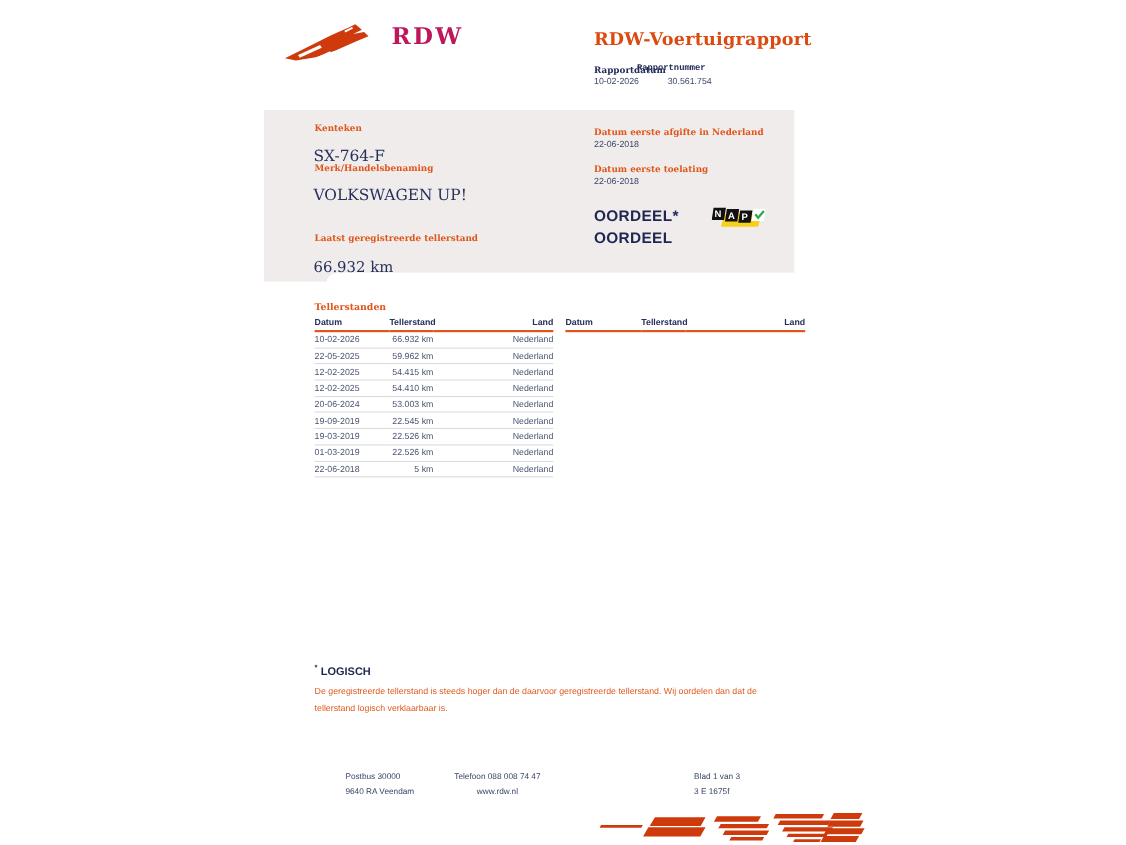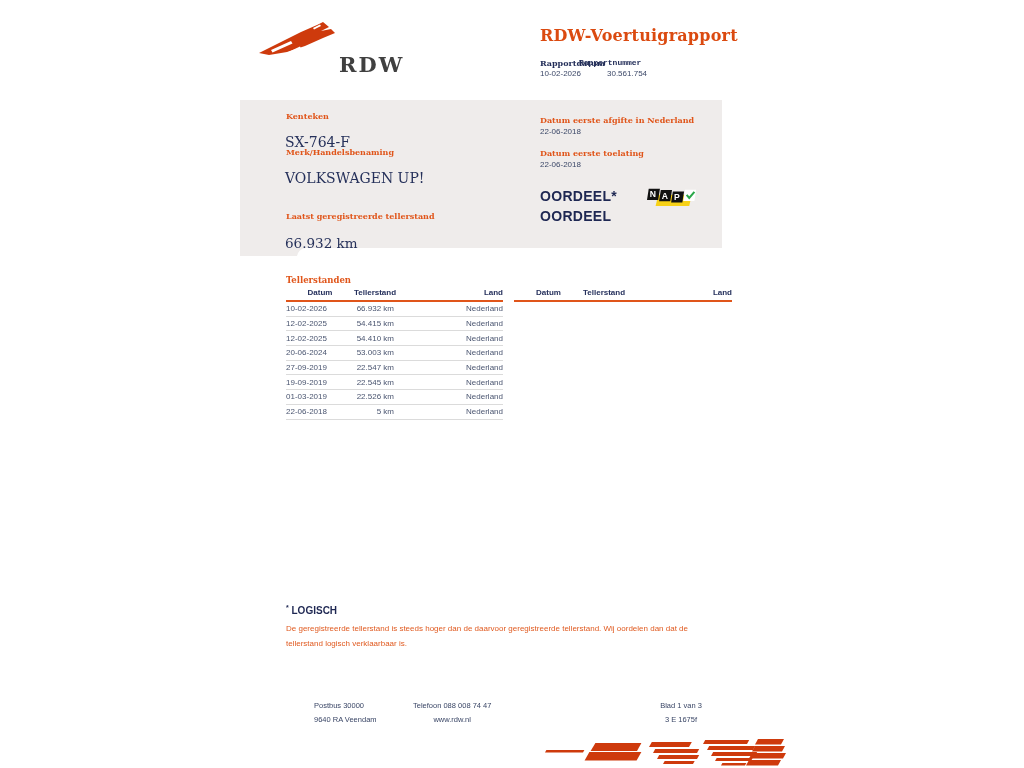--- a/index.html
+++ b/index.html
@@ -1,21 +1,21 @@
 <!DOCTYPE html>
 <html><head>
 <meta charset="utf-8">
 <style>
   html,body{margin:0;padding:0;background:#ffffff;}
   #page{position:relative;width:1024px;height:768px;background:#ffffff;overflow:hidden;
         font-family:"Liberation Sans",sans-serif;}
 
   
-  .wordmark{position:absolute;left:339px;top:20px;font-family:"DejaVu Serif",serif;
-            font-size:21px;font-weight:600;letter-spacing:2px;color:#404040;margin-top:32px;}
+  .wordmark{position:absolute;left:356px;top:20px;font-family:"DejaVu Serif",serif;
+            font-size:21px;font-weight:600;letter-spacing:2px;color:#be185d;}
   .doc-title{position:absolute;left:540px;top:26px;font-family:"DejaVu Serif",serif;
              font-size:16px;font-weight:bold;color:#DB4A10;letter-spacing:.2px;}
   .meta-label{position:absolute;top:58px;font-family:"DejaVu Serif",serif;
               font-size:8px;font-weight:bold;color:#222D58;}
   .meta-value{position:absolute;top:69px;font-size:8px;color:#3C4868;}
 
   
   .panel{position:absolute;left:240px;top:100px;width:482px;height:148px;background:#EFECEB;}
   .panel-tail{position:absolute;left:240px;top:248px;width:70px;height:8px;background:#EFECEB;}
   .panel-tail-mask{position:absolute;left:297px;top:248px;width:425px;height:9px;background:#ffffff;
@@ -27,39 +27,39 @@
   .fvalue-sm{position:absolute;font-size:8px;color:#3C4868;}
   .oordeel{position:absolute;left:540px;top:186px;font-size:14px;line-height:20px;
            font-weight:bold;color:#1E2752;letter-spacing:.3px;}
   .nap{position:absolute;left:647px;top:186px;}
 
   
   .section-title{position:absolute;left:286px;top:275px;font-family:"DejaVu Serif",serif;
                  font-size:8.5px;font-weight:bold;color:#E0551A;}
   table.otable{position:absolute;top:288px;border-collapse:collapse;table-layout:fixed;
                font-size:8px;color:#4A5570;}
-  .otable th{font-size:8px;font-weight:bold;color:#25305C;text-align:center;
+  .otable th{font-size:8px;font-weight:bold;color:#25305C;text-align:left;
              border-bottom:2px solid #E0551A;padding:0 0 3px 0;}
   .otable th.r{text-align:right;}
   .otable td{border-bottom:1px solid #DBDBDB;height:13.7px;padding:0;vertical-align:middle;}
   .otable td.r{text-align:right;}
   #table-left{left:286px;width:217px;}
   #table-right{left:514px;width:218px;}
 
   
   .fn-title{position:absolute;left:286px;top:604px;font-size:10px;font-weight:bold;color:#1E2752;}
   .fn-title sup{font-size:7px;}
   .fn-text{position:absolute;left:286px;top:621px;width:424px;font-size:8px;
            line-height:15px;color:#E05A20;}
 
   
   .ft{position:absolute;font-size:7.5px;line-height:14px;color:#3A4666;}
   #ft-left{left:286px;top:699px;margin-left:28px;}
   #ft-mid{left:413px;top:699px;text-align:center;}
-  #ft-right{left:631px;top:699px;width:100px;text-align:center;}
+  #ft-right{left:631px;top:699px;width:100px;text-align:left;}
 
   .deco{position:absolute;left:545px;top:737px;}
   .logo{position:absolute;left:257px;top:20px;}
 </style>
 </head>
 <body>
 
 <div id="page">
 
   <svg class="logo" width="80" height="38" viewBox="0 0 80 38">
@@ -124,42 +124,47 @@
         <th class="r">Land</th>
       </tr>
     </thead>
     <tbody>
         <tr>
           <td>10-02-2026</td>
           <td class="r">66.932 km</td>
           <td class="r">Nederland</td>
         </tr>
         <tr>
+          <td>22-05-2025</td>
+          <td class="r">59.962 km</td>
+          <td class="r">Nederland</td>
+        </tr>
+        <tr>
           <td>12-02-2025</td>
           <td class="r">54.415 km</td>
           <td class="r">Nederland</td>
         </tr>
         <tr>
           <td>12-02-2025</td>
           <td class="r">54.410 km</td>
           <td class="r">Nederland</td>
         </tr>
         <tr>
           <td>20-06-2024</td>
           <td class="r">53.003 km</td>
           <td class="r">Nederland</td>
         </tr>
         <tr>
-          <td>27-09-2019</td>
-          <td class="r">22.547 km</td>
-          <td class="r">Nederland</td>
-        </tr>
-        <tr>
           <td>19-09-2019</td>
           <td class="r">22.545 km</td>
+          <td class="r">Nederland</td>
+        </tr>
+        <tr>
+          <td>19-03-2019</td>
+          <td class="r">22.526 km</td>
           <td class="r">Nederland</td>
         </tr>
         <tr>
           <td>01-03-2019</td>
           <td class="r">22.526 km</td>
           <td class="r">Nederland</td>
         </tr>
         <tr>
           <td>22-06-2018</td>
           <td class="r">5 km</td>

